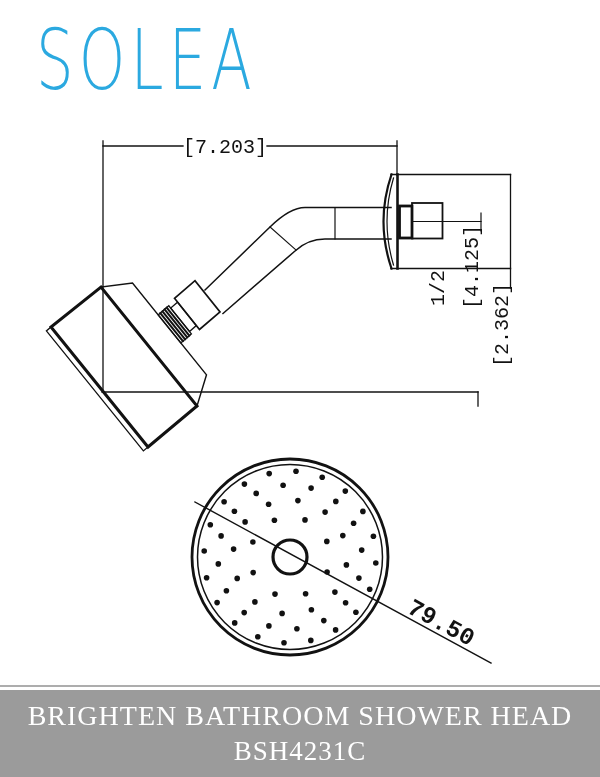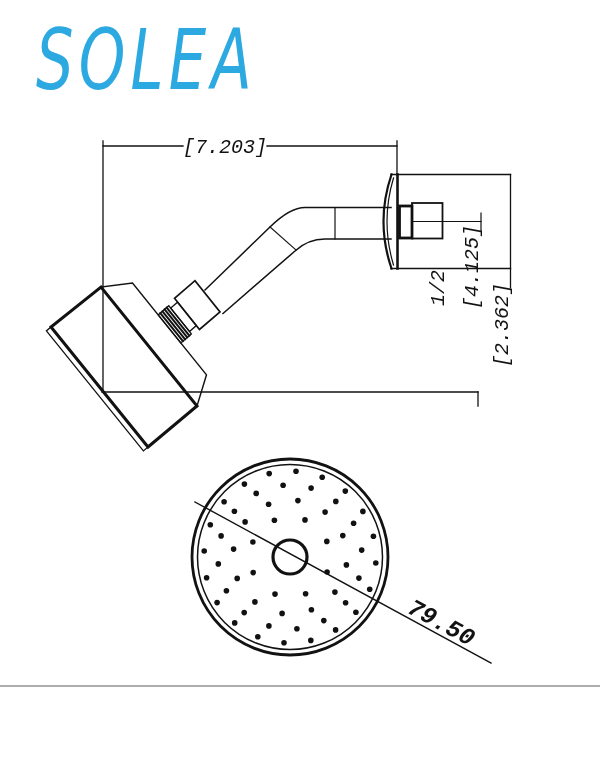--- a/index.html
+++ b/index.html
@@ -1,17 +1,17 @@
 <!DOCTYPE html>
 <html><head>
 <meta charset="utf-8">
 <style>
   html,body{margin:0;padding:0;background:#fff;}
   .page{position:relative;width:600px;height:777px;background:#ffffff;overflow:hidden;
-        font-family:"Liberation Sans", sans-serif;font-style:italic;}
+        font-family:"Liberation Sans", sans-serif;}
   .logo{position:absolute;left:36px;top:18px;font-family:"DejaVu Sans", sans-serif;
         font-weight:200;font-size:102px;line-height:1;letter-spacing:9px;color:#2BA9E0;
         transform:scaleX(0.58) scaleY(0.82);transform-origin:left top;white-space:nowrap;}
   .drawing{position:absolute;left:0;top:0;}
   .dim-text{font-family:"Liberation Mono", monospace;font-size:20px;fill:#121212;}
   .divider{position:absolute;left:0;top:685px;width:600px;height:0;
            border-top:2px solid #ADADAD;}
   .footer{position:absolute;left:0;top:690px;width:600px;height:87px;background:#9B9B9B;
           display:flex;flex-direction:column;align-items:center;justify-content:center;gap:4px;}
   .footer-line1{font-family:"Liberation Serif", serif;font-size:28px;color:#ffffff;
@@ -142,13 +142,17 @@
 
     <text class="dim-text" x="225" y="153" text-anchor="middle">[7.203]</text>
     <text class="dim-text" transform="translate(444,288) rotate(-90)" text-anchor="middle">1/2</text>
     <text class="dim-text" transform="translate(478,267) rotate(-90)" text-anchor="middle">[4.125]</text>
     <text class="dim-text" transform="translate(508,325) rotate(-90)" text-anchor="middle">[2.362]</text>
     <text class="dim-text" style="font-size:24px;font-weight:bold;" transform="translate(406,612) rotate(28.5)">79.50</text>
   </svg>
 
   <div class="divider"></div>
 
+  <div class="footer" style="background: rgb(155, 155, 155); color: rgb(255, 255, 255);">
+    <div class="footer-line1">BRIGHTEN BATHROOM SHOWER HEAD</div>
+    <div class="footer-line2">BSH4231C</div>
+  </div>
 </div>
 
 </body></html>

